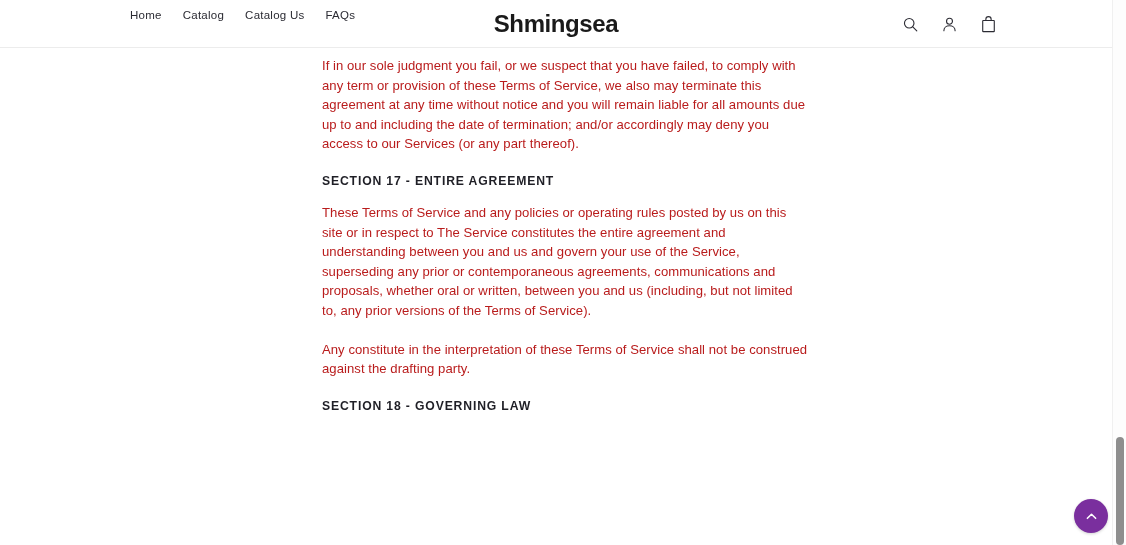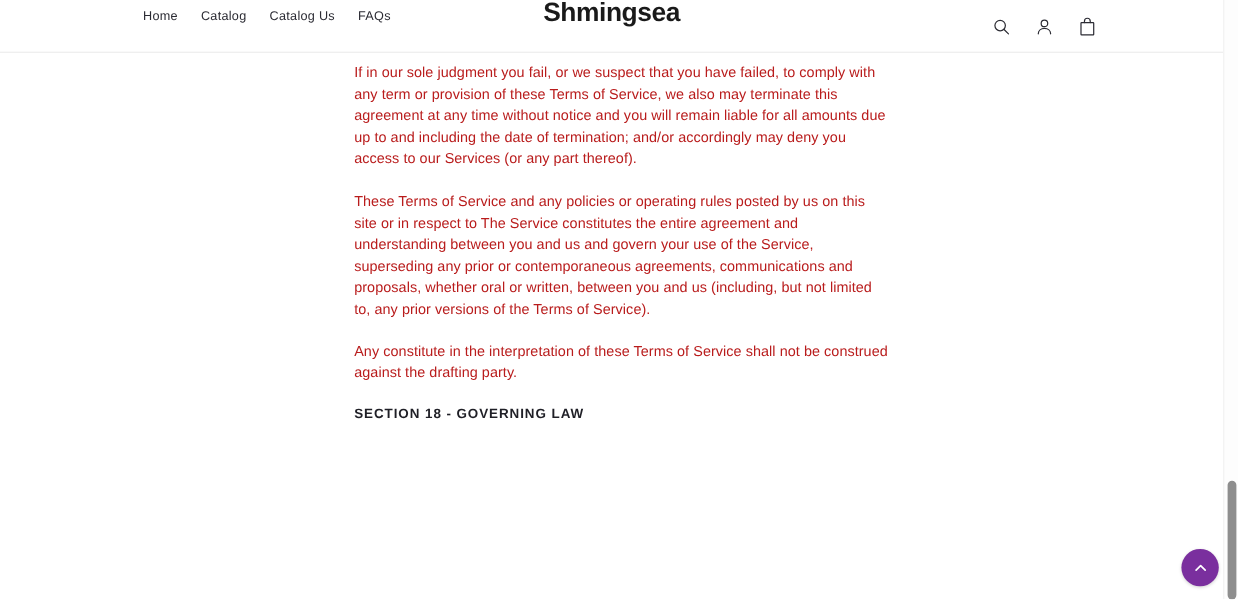--- a/index.html
+++ b/index.html
@@ -53,20 +53,21 @@
     cursor: pointer;
   }
 
   .brand-logo {
     position: absolute;
     left: 0;
     right: 0;
     top: 0;
     height: 48px;
     display: flex;
+    align-items: center;
     justify-content: center;
     pointer-events: none;
   }
   .brand-logo span {
     font-family: "Liberation Sans", sans-serif;
     font-size: 24px;
     font-weight: 700;
     letter-spacing: -0.4px;
     color: #1a1a1a;
     line-height: 1;
@@ -210,20 +211,21 @@
       </button>
     </div>
 
   </header>
 
   <main class="content">
     <article class="rte">
 
       <p>If in our sole judgment you fail, or we suspect that you have failed, to comply with any term or provision of these Terms of Service, we also may terminate this agreement at any time without notice and you will remain liable for all amounts due up to and including the date of termination; and/or accordingly may deny you access to our Services (or any part thereof).</p>
 
+      <h2>SECTION 17 - ENTIRE AGREEMENT</h2>
 
 
       <p>These Terms of Service and any policies or operating rules posted by us on this site or in respect to The Service constitutes the entire agreement and understanding between you and us and govern your use of the Service, superseding any prior or contemporaneous agreements, communications and proposals, whether oral or written, between you and us (including, but not limited to, any prior versions of the Terms of Service).</p>
 
       <p>Any constitute in the interpretation of these Terms of Service shall not be construed against the drafting party.</p>
 
       <h2 class="spaced-top">SECTION 18 - GOVERNING LAW</h2>
 
 
     </article>

